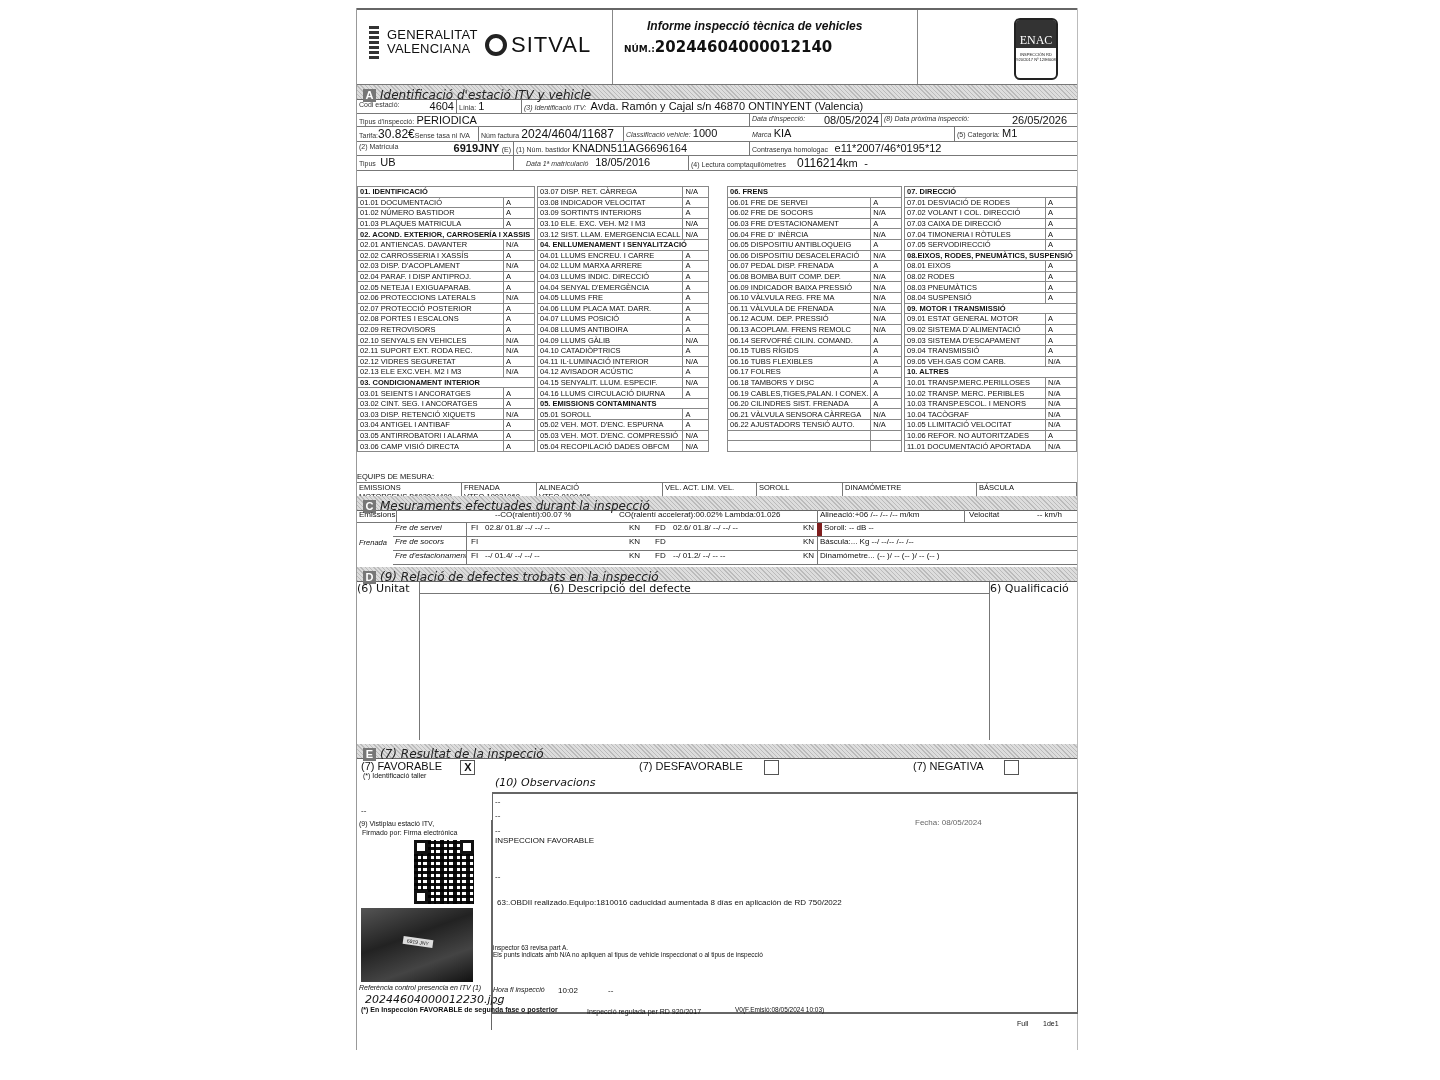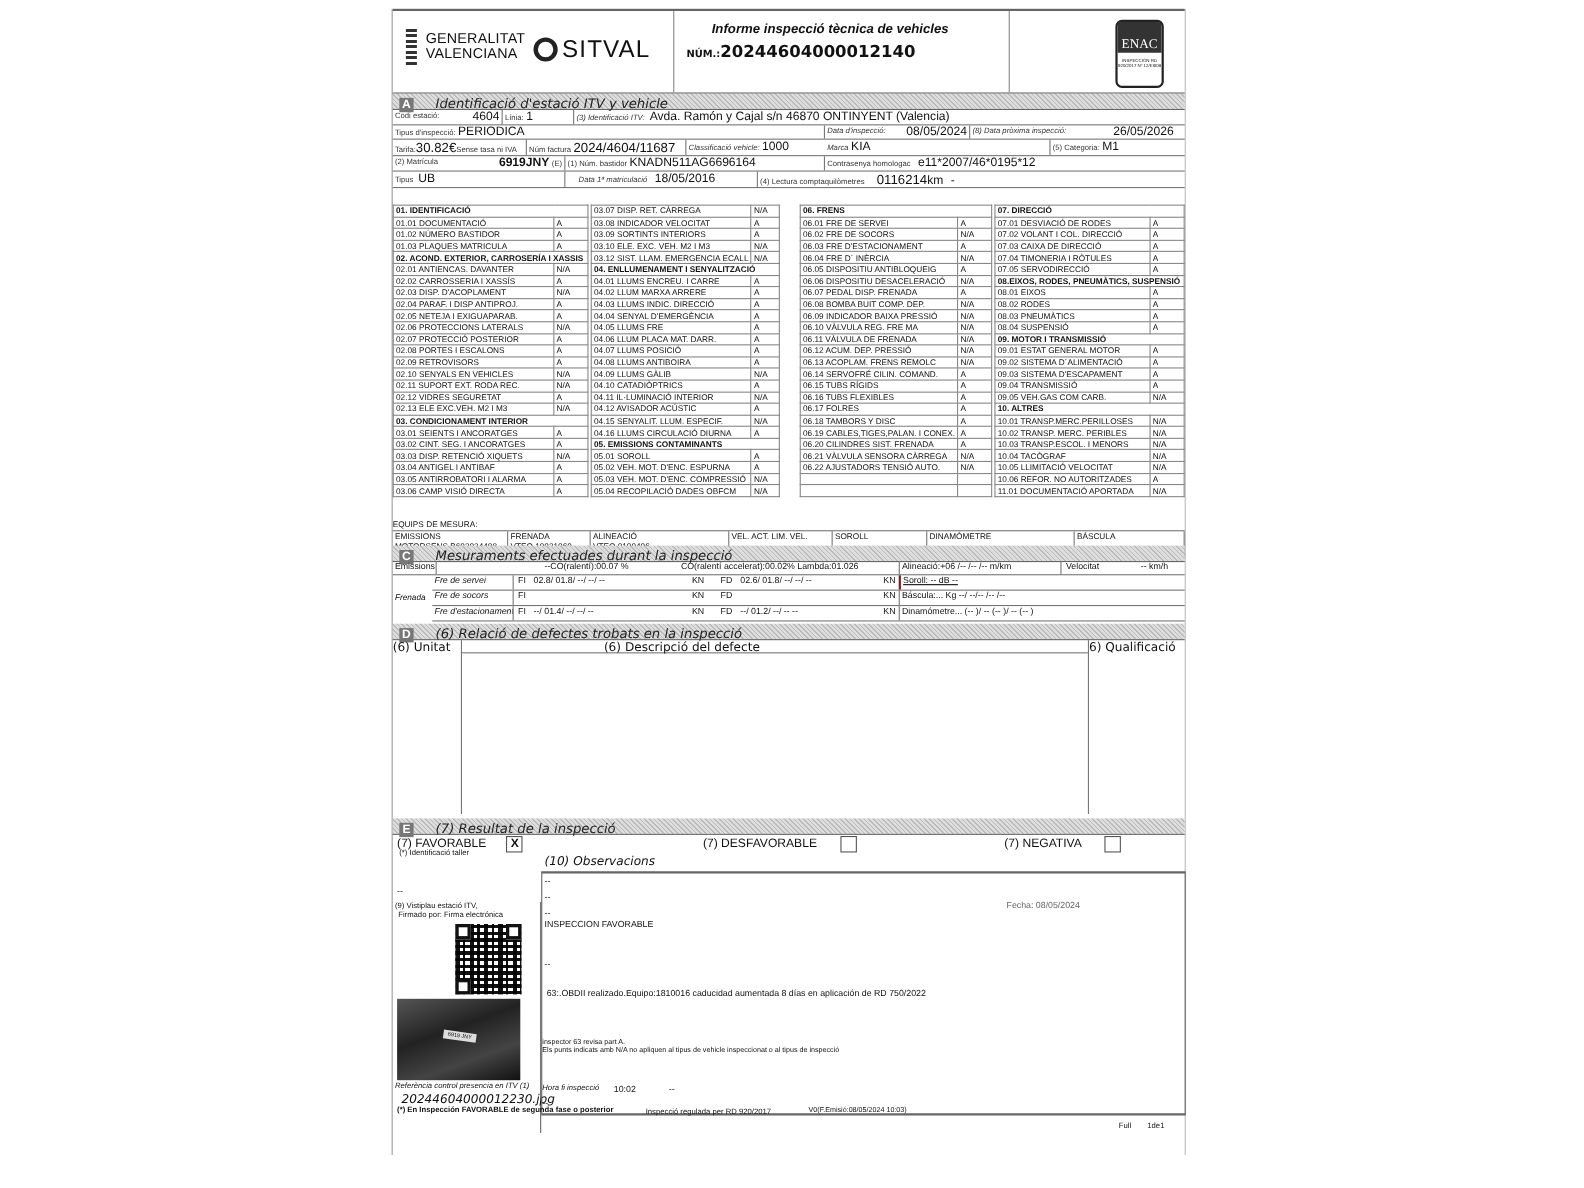--- a/index.html
+++ b/index.html
@@ -15,21 +15,21 @@
   .sitval{position:absolute;left:128px;top:22px;font-size:22px;font-weight:normal;letter-spacing:1px;display:flex;align-items:center;}
   .sitval .o{width:22px;height:22px;border-radius:50%;border:4px solid #222;box-sizing:border-box;margin-right:4px;}
   .doc-title{position:absolute;left:35px;top:9px;font-size:12px;font-weight:bold;font-style:italic;}
   .num{position:absolute;left:12px;top:28px;font-size:15px;font-weight:bold;font-family:"DejaVu Sans",sans-serif;}
   .num small{font-size:9px;}
   .enac-box{position:absolute;left:97px;top:8px;width:40px;height:58px;border:2px solid #222;border-radius:6px;text-align:center;}
   .enac-box .top{height:28px;background:#333;color:#fff;font-family:"Liberation Serif",serif;font-size:12px;line-height:40px;border-radius:3px 3px 0 0;}
   .enac-box .bot{font-size:4px;line-height:5px;padding-top:4px;}
   .sec{position:absolute;left:0;width:720px;height:14px;background:repeating-linear-gradient(45deg,#bbb 0 1px,#ddd 1px 3px);border-bottom:1px solid #666;}
   .sec .lt{display:inline-block;width:13px;height:13px;background:#777;color:#fff;font-weight:bold;font-size:11px;text-align:center;line-height:13px;margin-left:6px;}
-  .sec .tt{font-family:"DejaVu Sans",sans-serif;font-style:italic;font-size:12px;margin-left:20px;color:#222;}
+  .sec .tt{font-family:"DejaVu Sans",sans-serif;font-style:italic;font-size:12px;margin-left:4px;color:#222;}
   .row{position:absolute;left:0;width:720px;border-bottom:1px solid #777;font-size:8px;}
   .cell{position:absolute;top:0;height:100%;border-right:1px solid #777;box-sizing:border-box;padding-left:2px;white-space:nowrap;overflow:hidden;}
   .lbl{font-size:7px;color:#333;}
   .i{font-style:italic;}
   .val{font-size:11px;}
   table.b{position:absolute;border-collapse:collapse;font-size:7.5px;}
   table.b td{border:1px solid #888;height:9.6px;padding:0 2px;white-space:nowrap;line-height:9px;}
   table.b td.h{font-weight:bold;}
   table.b td.v{width:26px;}
   .equip{position:absolute;left:0;top:464px;width:720px;font-size:7.5px;}
@@ -561,21 +561,21 @@
     </div>
     <div class="abs" style="left:2px;top:28px;font-style:italic;">Frenada</div>
     <div class="row" style="top:13px;height:13px;left:36px;width:684px;">
       <div class="cell i" style="left:0;width:74px;">Fre de servei</div>
       <div class="abs" style="left:78px;">FI</div>
       <div class="abs" style="left:92px;">02.8/   01.8/     --/     --/     --</div>
       <div class="abs" style="left:236px;">KN</div>
       <div class="abs" style="left:262px;">FD</div>
       <div class="abs" style="left:280px;text-align:right;">02.6/   01.8/     --/     --/     --</div>
       <div class="abs" style="left:410px;">KN</div>
-      <div class="cell" style="left:424px;width:260px;border-left:2px solid #7f1d1d;border-right:none;text-decoration:underline;">Soroll:          -- dB --</div>
+      <div class="cell" style="left:424px;width:260px;border-left:5px solid #7f1d1d;border-right:none;">Soroll:          -- dB --</div>
     </div>
     <div class="row" style="top:27px;height:13px;left:36px;width:684px;">
       <div class="cell i" style="left:0;width:74px;">Fre de socors</div>
       <div class="abs" style="left:78px;">FI</div>
       <div class="abs" style="left:236px;">KN</div>
       <div class="abs" style="left:262px;">FD</div>
       <div class="abs" style="left:410px;">KN</div>
       <div class="cell" style="left:424px;width:260px;border-left:1px solid #777;border-right:none;">Báscula:...        Kg       --/      --/--      /--     /--</div>
     </div>
     <div class="row" style="top:41px;height:13px;left:36px;width:684px;">
@@ -584,21 +584,21 @@
       <div class="abs" style="left:92px;">--/   01.4/     --/     --/     --</div>
       <div class="abs" style="left:236px;">KN</div>
       <div class="abs" style="left:262px;">FD</div>
       <div class="abs" style="left:280px;">--/   01.2/     --/     --     --</div>
       <div class="abs" style="left:410px;">KN</div>
       <div class="cell" style="left:424px;width:260px;border-left:1px solid #777;border-right:none;">Dinamómetre...     (--        )/ --       (--        )/ --       (--        )</div>
     </div>
   </div>
 
   <div class="sec" style="top:559px;">
-    <span class="lt">D</span><span class="tt">(6) Relació de defectes trobats en la inspecció</span>
+    <span class="lt">D</span><span class="tt">(9) Relació de defectes trobats en la inspecció</span>
   </div>
   <div class="defects">
     <div style="position:absolute;left:0;top:-2px;width:62px;height:158px;border-right:1px solid #777;font-size:11px;font-family:'DejaVu Sans',sans-serif;">(6) Unitat</div>
     <div style="position:absolute;left:62px;top:-2px;width:570px;height:12px;border-bottom:1px solid #777;font-size:11px;font-family:'DejaVu Sans',sans-serif;padding-left:130px;box-sizing:border-box;">(6) Descripció del defecte</div>
     <div style="position:absolute;left:632px;top:-2px;width:88px;height:158px;border-left:1px solid #777;font-size:11px;font-family:'DejaVu Sans',sans-serif;">6) Qualificació</div>
   </div>
 
   <div class="sec" style="top:736px;">
     <span class="lt">E</span><span class="tt">(7) Resultat de la inspecció</span>
   </div>

